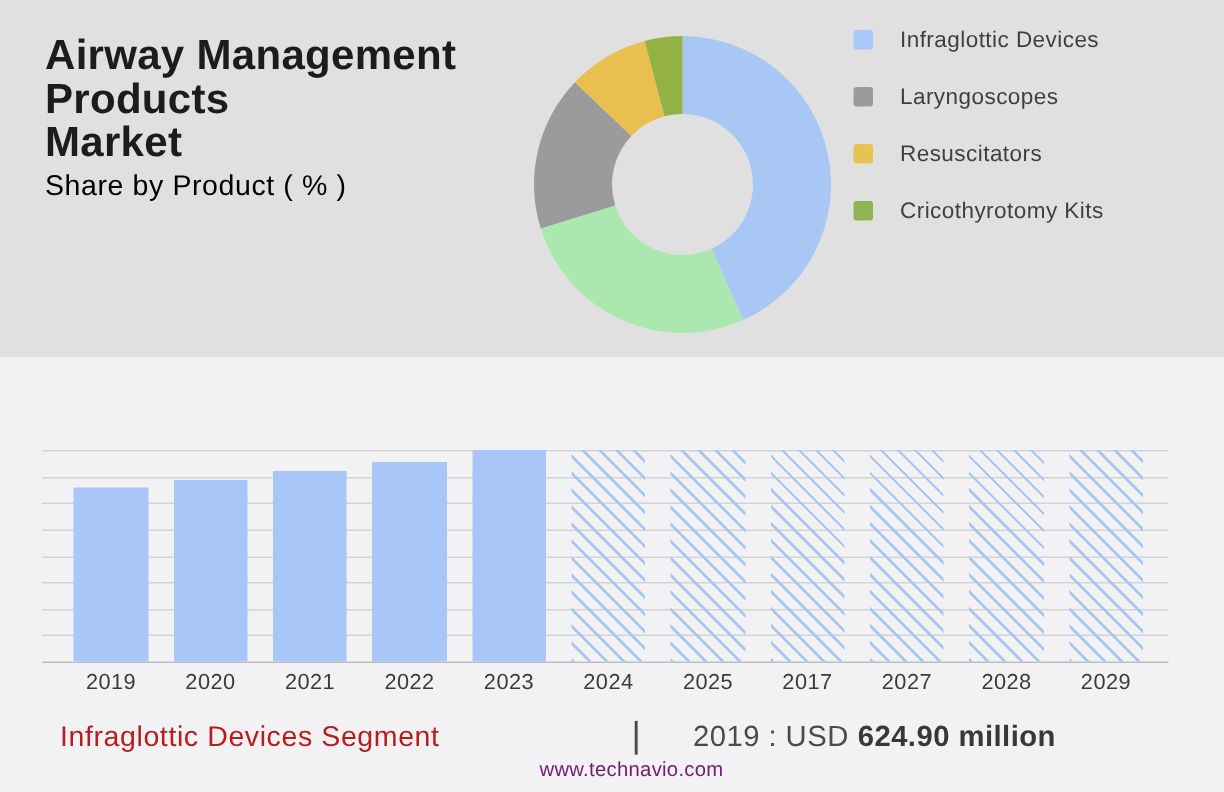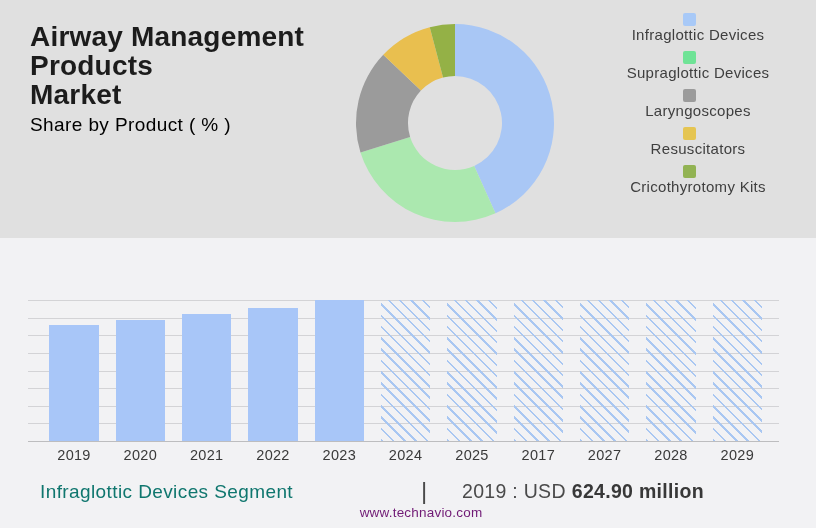--- a/index.html
+++ b/index.html
@@ -10,39 +10,39 @@
   }
   
   .top-panel{position:absolute;left:0;top:0;width:816px;height:238px;background:#E0E0E0;}
   .title-block{position:absolute;left:30px;top:22px;width:320px;}
   .title{
     margin:0;font-size:28px;line-height:29px;font-weight:700;color:#1C1C1C;letter-spacing:.2px;
   }
   .subtitle{margin-top:5px;font-size:19px;color:#000000;letter-spacing:.4px;}
   .donut-svg{position:absolute;left:355px;top:23px;width:200px;height:200px;}
   .legend{position:absolute;left:569px;top:13px;width:240px;}
-  .legend-item{display:flex;align-items:center;height:26px;margin-bottom:12px;flex-direction:column;}
+  .legend-item{display:flex;align-items:center;height:26px;margin-bottom:12px;}
   .legend-swatch{width:13px;height:13px;border-radius:2px;flex:0 0 13px;}
   .legend-label{margin-left:18px;font-size:15px;color:#3F3F3F;letter-spacing:.3px;white-space:nowrap;}
   
   .bottom-panel{position:absolute;left:0;top:238px;width:816px;height:302px;background:#F2F2F4;}
   .bar-chart{position:absolute;left:28px;top:62px;width:751px;height:141px;}
   .gridline{position:absolute;left:0;width:751px;height:1px;background:#D3D3D6;}
   .gridline.baseline{background:#BDBDBF;}
   .bar{position:absolute;bottom:0;}
   .bar.solid{background:#A8C6F8;}
   .bar.hatch{
     background:repeating-linear-gradient(45deg,#A9C7F2 0 1.8px,rgba(0,0,0,0) 1.8px 8px);
   }
   .bar-label{
     position:absolute;top:147px;width:66px;text-align:center;
     font-size:14.5px;color:#3A3A3A;letter-spacing:.3px;
   }
   .footer-row{position:absolute;left:0;top:238px;width:816px;height:34px;}
-  .segment-label{position:absolute;left:40px;top:5px;font-size:19px;color:#0f766e;letter-spacing:.4px;text-align:right;}
+  .segment-label{position:absolute;left:40px;top:5px;font-size:19px;color:#b91c1c;letter-spacing:.4px;text-align:right;}
   .footer-divider{position:absolute;left:421px;top:1px;font-size:24px;font-weight:300;color:#4A4A4A;}
   .footer-value{position:absolute;left:462px;top:4px;font-size:19.5px;color:#4A4A4A;letter-spacing:.3px;}
   .footer-value b{color:#383838;font-weight:700;margin-left:6px;}
   .website{
     position:absolute;left:0;top:267px;width:816px;text-align:center;
     font-size:13.5px;color:#701a75;letter-spacing:.2px;text-indent:26px;
   }
 </style>
 </head>
 <body>
@@ -60,24 +60,20 @@
         <path d="M 140.46 190.36 A 99 99 0 0 1 5.47 129.41 L 55.12 113.96 A 47 47 0 0 0 119.21 142.90 Z" fill="#ABE8AF"></path>
         <path d="M 5.47 129.41 A 99 99 0 0 1 28.26 31.78 L 65.94 67.61 A 47 47 0 0 0 55.12 113.96 Z" fill="#9B9B9B"></path>
         <path d="M 28.26 31.78 A 99 99 0 0 1 74.78 4.27 L 88.03 54.55 A 47 47 0 0 0 65.94 67.61 Z" fill="#E9BF4F"></path>
         <path d="M 74.78 4.27 A 99 99 0 0 1 100.00 1.00 L 100.00 53.00 A 47 47 0 0 0 88.03 54.55 Z" fill="#94B146"></path>
       </svg>
 
     <div id="legend" class="legend">
         <div class="legend-item">
           <span class="legend-swatch" style="background: rgb(168, 201, 247);"></span>
           <span class="legend-label">Infraglottic Devices</span>
-        </div>
-        <div class="legend-item">
-          <span class="legend-swatch" style="background: rgb(111, 227, 150);"></span>
-          <span class="legend-label">Supraglottic Devices</span>
         </div>
         <div class="legend-item">
           <span class="legend-swatch" style="background: rgb(155, 155, 155);"></span>
           <span class="legend-label">Laryngoscopes</span>
         </div>
         <div class="legend-item">
           <span class="legend-swatch" style="background: rgb(229, 197, 82);"></span>
           <span class="legend-label">Resuscitators</span>
         </div>
         <div class="legend-item">

